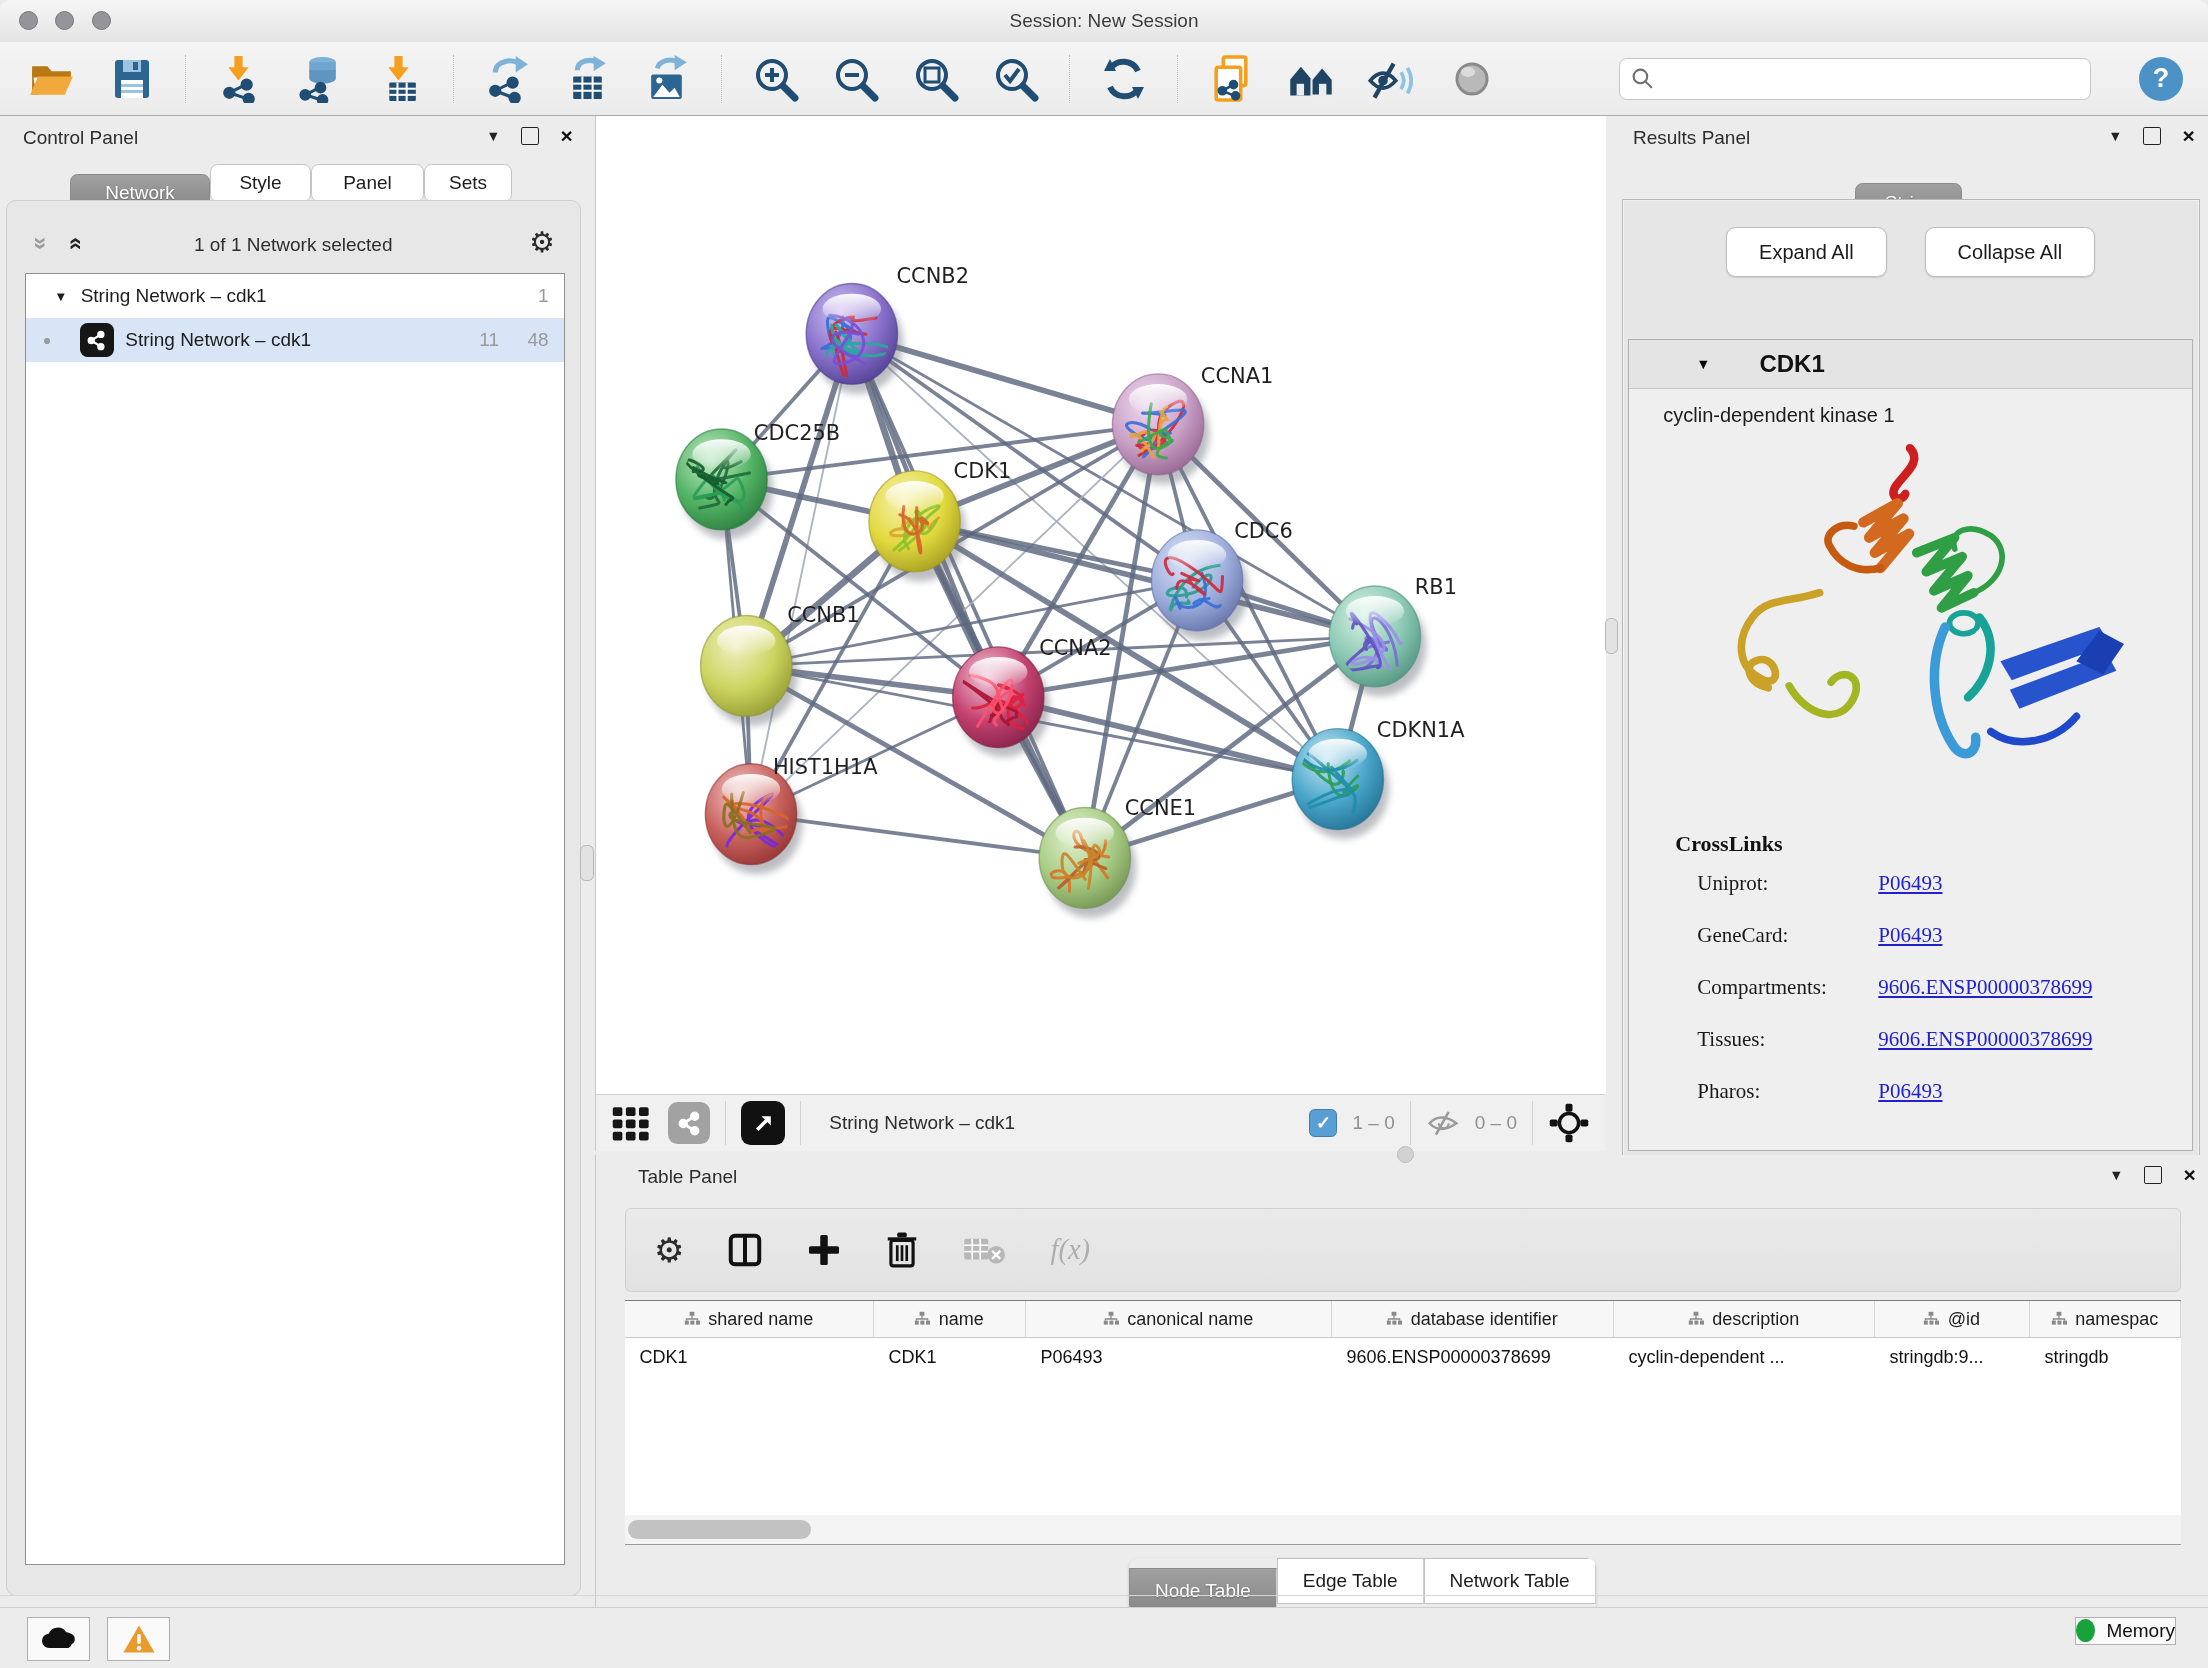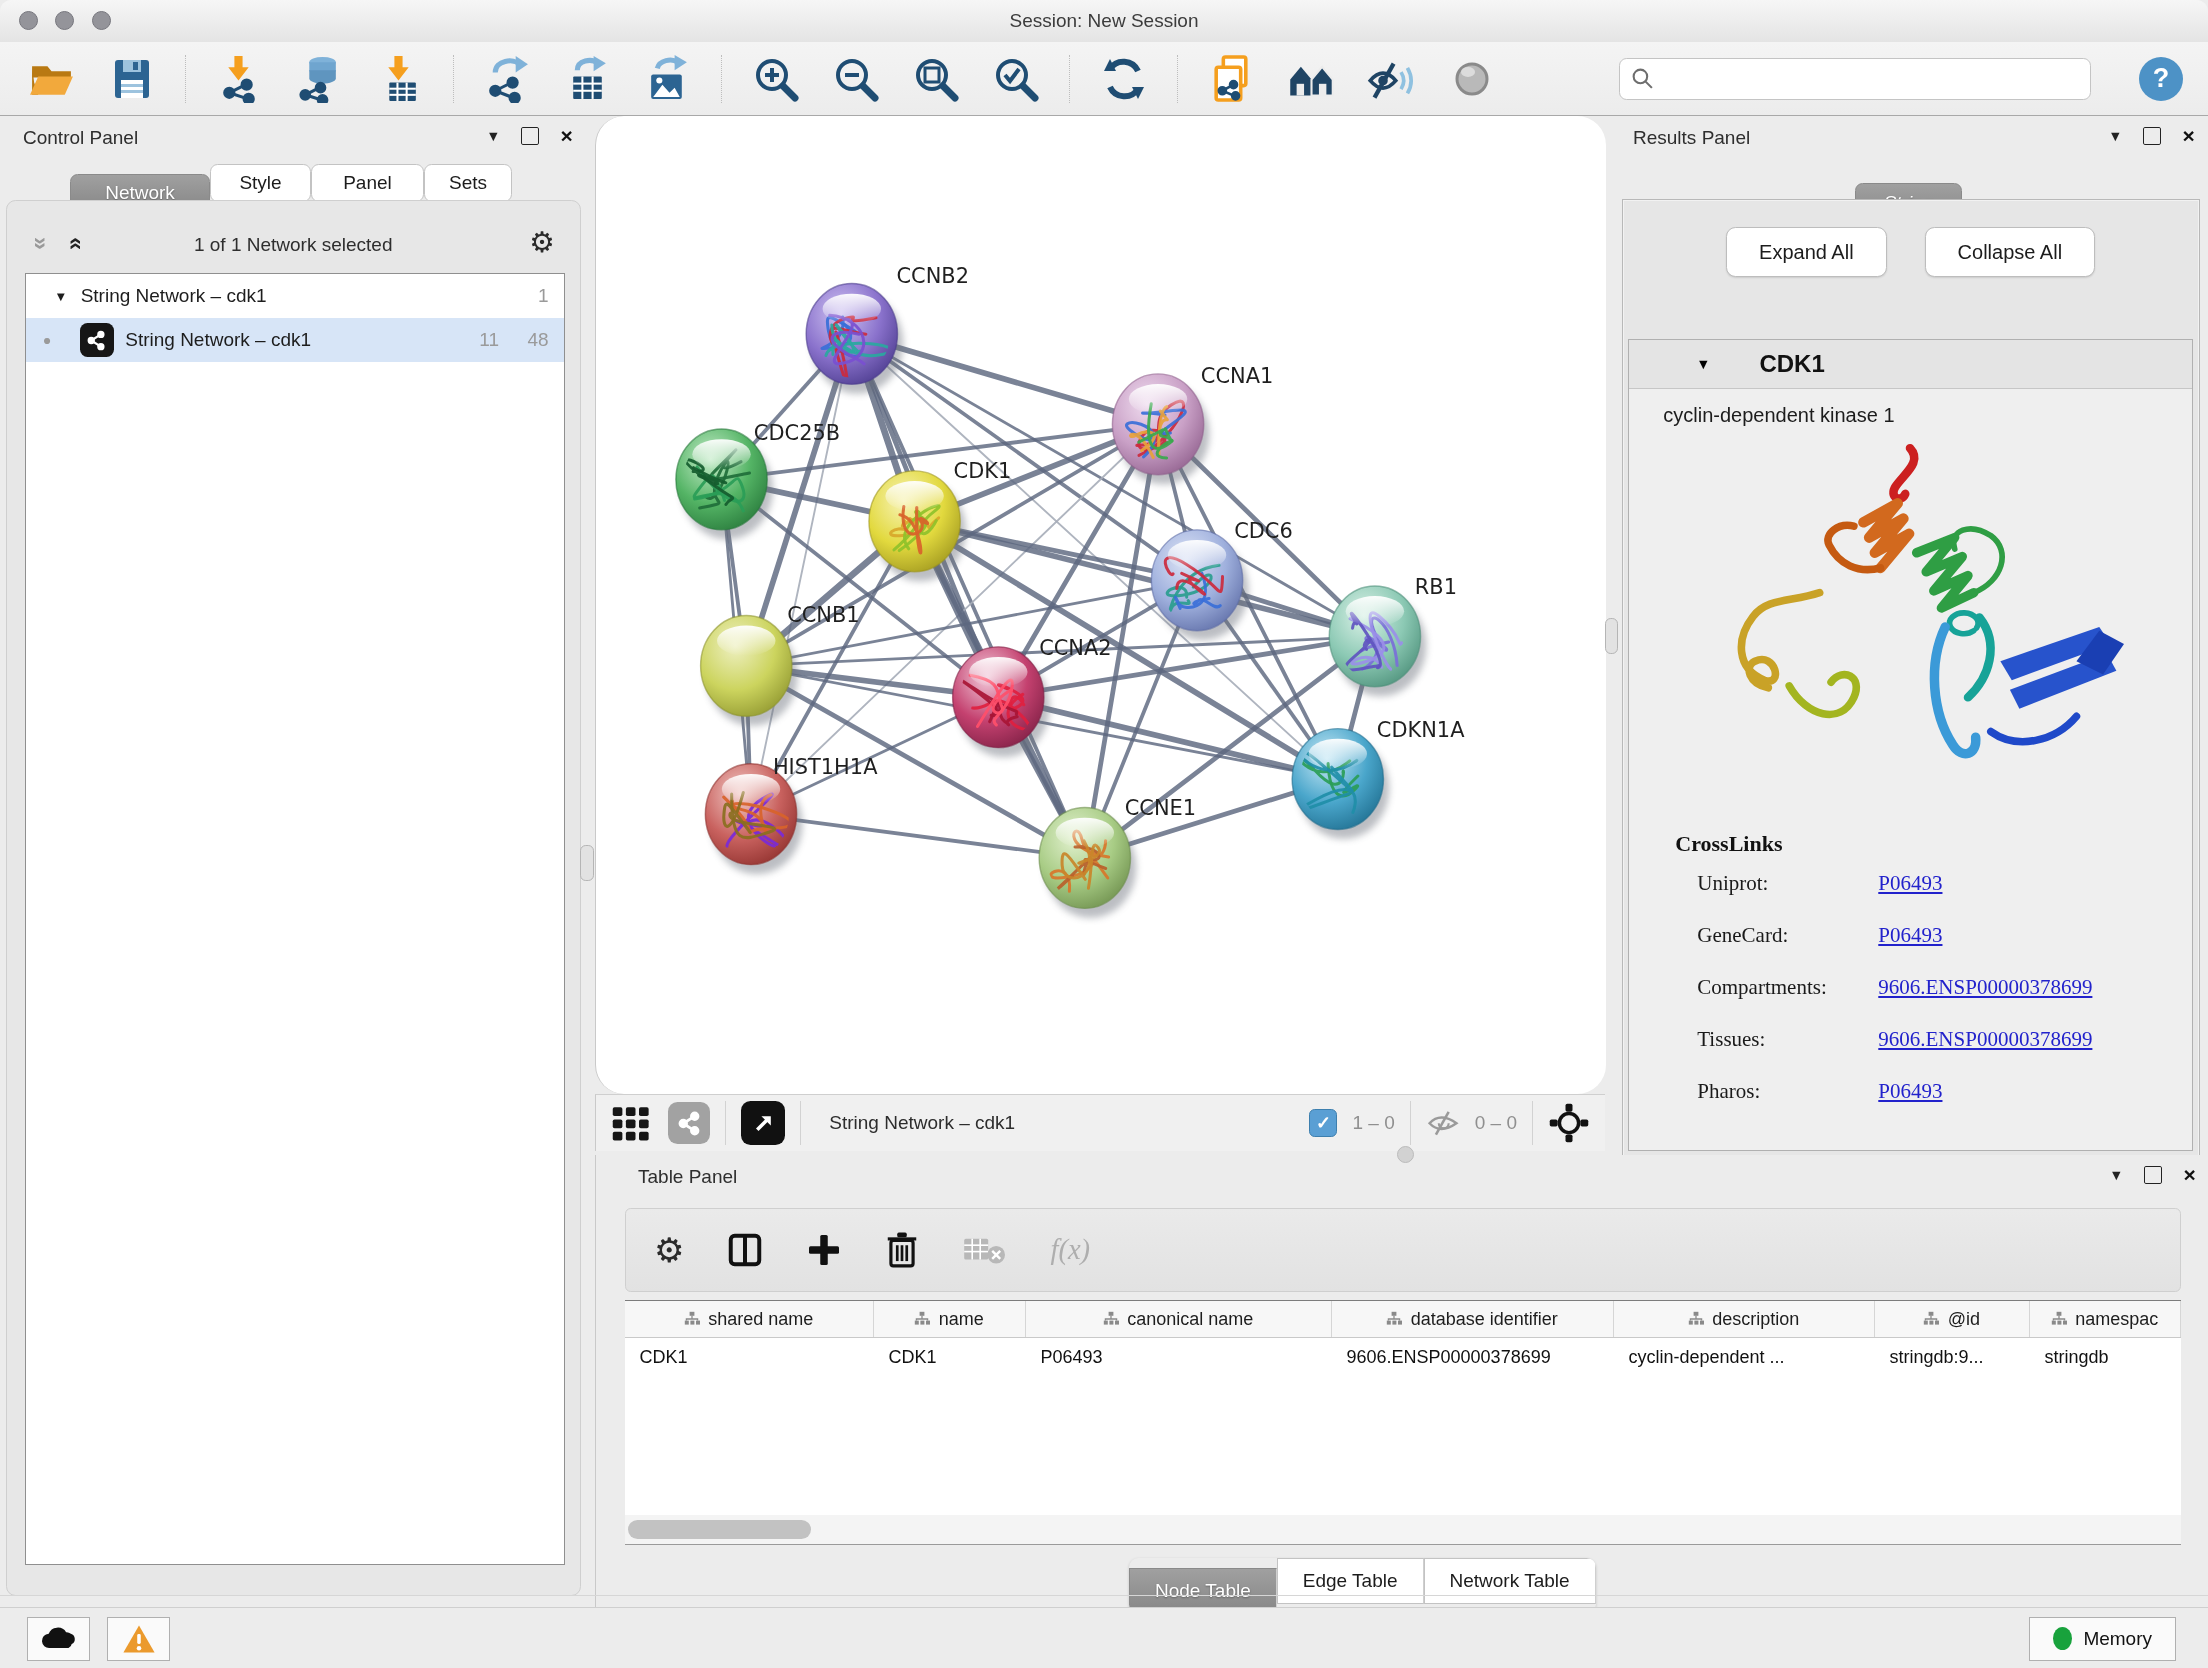--- a/index.html
+++ b/index.html
@@ -48,21 +48,21 @@
   .gear{font-size:28.5px;color:#2b2b2b;line-height:28.5px;}
   .treebox{position:absolute;left:18px;top:72px;width:538px;height:1290px;background:#fff;
     border:1px solid #8f8f8f;overflow:hidden;}
   .trow{height:44px;display:flex;align-items:center;font-size:19px;color:#1d1d1d;position:relative;}
   .trow.sel{background:#d7e5f7;}
   .tcount{position:absolute;right:15px;color:#9a9a9a;display:flex;gap:28.5px;}
   .shareic{width:34px;height:34px;border-radius:7.6px;background:#161616;display:flex;
     align-items:center;justify-content:center;}
   
   .netview{position:absolute;left:595px;top:116px;width:1010px;height:978px;background:#fff;
-    border-left:1px solid #c9c9c9;border-radius:29px;}
+    border-left:1px solid #c9c9c9;}
   .nettb{position:absolute;left:595px;top:1094px;width:1010px;height:57px;background:#f0f0f0;
     border-top:1px solid #cfcfcf;border-left:1px solid #c9c9c9;display:flex;align-items:center;
     padding:0 15px;box-sizing:border-box;gap:15px;}
   .nettb .vsep{height:44px;border-left:1px solid #d2d2d2;}
   .netname{font-size:19px;color:#2d2d2d;margin-left:13.3px;}
   .cnt{font-size:19px;color:#8f8f8f;}
   .chk{width:26px;height:26px;border-radius:5.7px;background:#5a9fd4;border:1px solid #3d7fae;
     display:flex;align-items:center;justify-content:center;color:#fff;font-size:18px;font-weight:bold;}
   
   .results{position:absolute;left:1614px;top:116px;width:594px;height:1046px;background:#ececec;}
@@ -103,21 +103,21 @@
     border-bottom:1.9px solid #9a9a9a;}
   .hthumb{position:absolute;left:3.8px;top:4.8px;width:183px;height:19px;border-radius:9.5px;background:#c2c2c2;}
   .ttabs{position:absolute;left:533px;top:403px;display:flex;box-shadow:0 1px 2.9px rgba(0,0,0,.18);
     border-radius:9.5px;overflow:hidden;}
   .ttabs .pill{height:46px;border-radius:0;border-right:1px solid #cfcfcf;padding:0 25px;}
   
   .statusbar{position:absolute;left:0;top:1607px;width:2208px;height:61px;background:#ececec;
     border-top:1px solid #cfcfcf;}
   .sbtn{position:absolute;top:8.6px;width:63px;height:44px;background:#fafafa;border:1.9px solid #b0b0b0;
     display:flex;align-items:center;justify-content:center;box-sizing:border-box;}
-  .membtn{position:absolute;right:32px;top:8.6px;height:44px;padding:0 23px;background:#fafafa;
+  .membtn{position:absolute;right:32px;top:8.6px;height:28px;padding:0 0;background:#fafafa;
     border:1.9px solid #b0b0b0;display:flex;align-items:center;gap:11.4px;font-size:19px;color:#111;
     box-sizing:border-box;}
   .memdot{width:19px;height:23px;border-radius:50%;background:#18a23c;}
   .splitline{position:absolute;left:0;width:2208px;height:1px;background:#d6d6d6;}
   .handle{position:absolute;background:#e2e2e2;border:1px solid #b5b5b5;border-radius:5.7px;}
   .splitdot{position:absolute;width:15px;height:15px;border-radius:50%;background:#d2d2d2;
     border:1px solid #bbb;}
   svg{display:block;}
 </style>
 </head>

